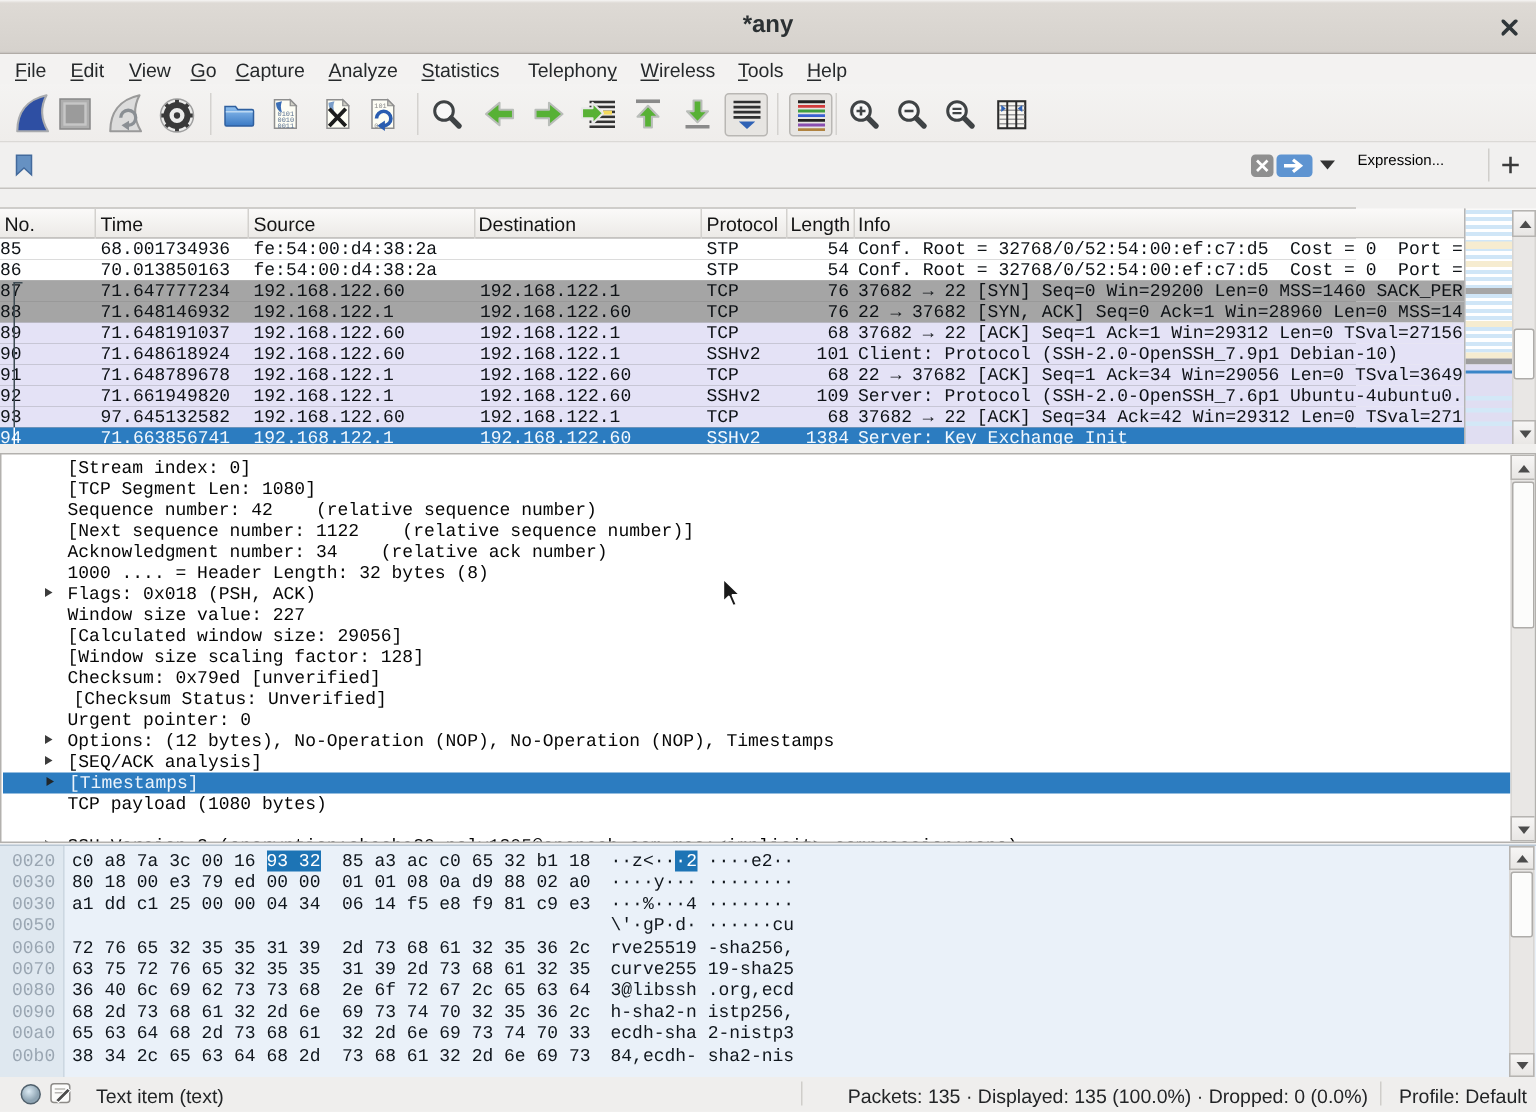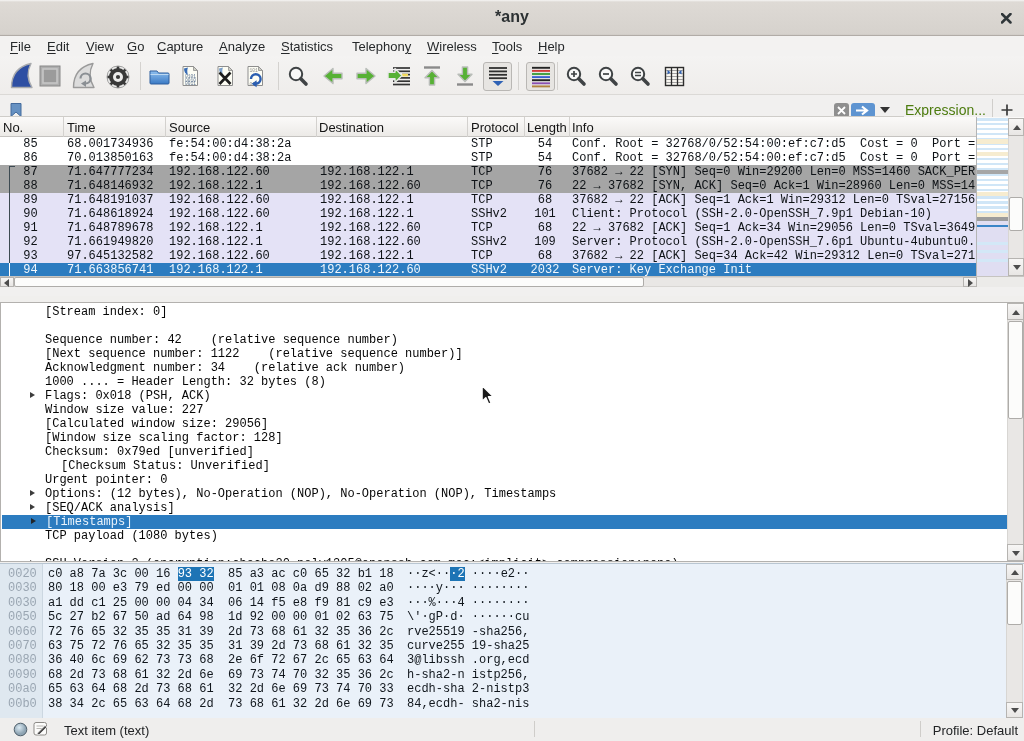--- a/index.html
+++ b/index.html
@@ -34,32 +34,32 @@
 #fwhite{position:absolute;right:0;top:0;width:60px;height:16px;background:#fdfdfc}
 
 .sbtn{position:absolute;background:linear-gradient(#f7f6f5,#e8e6e4);border:1px solid #b6b4b1}
 .sthumb{position:absolute;background:#fcfcfb;border:1px solid #aeaca9;border-radius:2px}
 .sgroove{position:absolute;background:#e9e7e5;border:1px solid #d8d6d3}
 .tri-u{width:0;height:0;border-left:4px solid transparent;border-right:4px solid transparent;border-bottom:5px solid #4c4c4c;position:absolute}
 .tri-d{width:0;height:0;border-left:4px solid transparent;border-right:4px solid transparent;border-top:5px solid #4c4c4c;position:absolute}
 .tri-l{width:0;height:0;border-top:4px solid transparent;border-bottom:4px solid transparent;border-right:5px solid #4c4c4c;position:absolute}
 .tri-r{width:0;height:0;border-top:4px solid transparent;border-bottom:4px solid transparent;border-left:5px solid #4c4c4c;position:absolute}
 
-#plist{position:absolute;left:0;top:116px;width:904px;height:170px;background:#737373;
+#plist{position:absolute;left:0;top:138px;width:904px;height:170px;background:#737373;
   border-top:1px solid #cfcdc9}
 #phead{position:absolute;left:0;top:0;width:1024px;height:20px;
   background:linear-gradient(#fbfaf9,#eceae7);border-bottom:1px solid #c5c3c0}
 #phead span{position:absolute;top:3px;font-size:13px;color:#141414;white-space:nowrap}
 #phead i{position:absolute;top:0;width:1px;height:20px;background:#d3d1ce}
 .prow{position:absolute;left:0;width:977px;height:14px;
   font-family:"Liberation Mono",monospace;font-size:12px;line-height:14px;color:#0e1216;white-space:pre}
 .prow span{position:absolute;top:0}
-.c-no{left:0;width:61px;text-align:center}
+.c-no{left:0;width:61px;text-align:left}
 .c-t{left:67px}.c-s{left:169px}.c-d{left:320px}.c-p{left:471px}
-.c-l{left:524px;width:42px;text-align:center}
+.c-l{left:524px;width:42px;text-align:right}
 .c-i{left:572px;width:404px;overflow:hidden}
 
 #dpane{position:absolute;left:0;top:302px;width:1024px;height:260px;background:#fff;
   border:1px solid #b3b1ae;overflow:hidden}
 .dline{position:absolute;left:0;width:1005px;height:14px;
   font-family:"Liberation Mono",monospace;font-size:12px;line-height:14px;color:#060606;white-space:pre}
 .dtxt{position:absolute;left:44px;top:0}
 .rtxt{position:absolute;left:24px;top:0}
 .dar{position:absolute;left:29px;top:3px;width:0;height:0;
   border-top:3.5px solid transparent;border-bottom:3.5px solid transparent;border-left:5px solid #3c3c3c}
@@ -264,21 +264,21 @@
   <svg width="15" height="15">
           <path d="M4,4 L11,11 M11,4 L4,11" stroke="#fff" stroke-width="1.8"></path>
         </svg>
  </div>
  <div class="abs" style="left:851px;top:8px;width:24px;height:15px;background:#5e94d1;border-radius:3px">
   <svg width="24" height="15">
           <path d="M5,7.5 h10 M11,3.5 L16,7.5 L11,11.5" stroke="#fff" stroke-width="2.2" fill="none"></path>
         </svg>
  </div>
  <div class="tri-d abs" style="left:880px;top:12px;border-left-width:5px;border-right-width:5px;border-top-width:6px;border-top-color:#333"></div>
- <span class="abs" style="left:905px;top:7px;font-size:14px;color:#4d7c0f">Expression...</span>
+ <span class="abs" style="left:905px;top:7px;font-size:10px;color:#000000">Expression...</span>
  <div class="abs" style="left:992px;top:4px;width:1px;height:22px;background:#d0cecb"></div>
  <svg class="abs" style="left:1001px;top:9px" width="12" height="12">
         <path d="M6,0.5 V11.5 M0.5,6 H11.5" stroke="#3a3a3a" stroke-width="1.7"></path>
       </svg>
 </div>
 
 <div id="plist">
  <div id="phead">
  <span style="left:3px">No.</span>
  <span style="left:67px">Time</span>
@@ -297,21 +297,21 @@
  </div>
  <div class="prow" style="top:20px;background:#ffffff;"><span class="c-no">85</span><span class="c-t">68.001734936</span><span class="c-s">fe:54:00:d4:38:2a</span><span class="c-d"></span><span class="c-p">STP</span><span class="c-l">54</span><span class="c-i">Conf. Root = 32768/0/52:54:00:ef:c7:d5  Cost = 0  Port = 0x8005</span></div>
  <div class="prow" style="top:34px;background:#ffffff;"><span class="c-no">86</span><span class="c-t">70.013850163</span><span class="c-s">fe:54:00:d4:38:2a</span><span class="c-d"></span><span class="c-p">STP</span><span class="c-l">54</span><span class="c-i">Conf. Root = 32768/0/52:54:00:ef:c7:d5  Cost = 0  Port = 0x8005</span></div>
  <div class="prow" style="top:48px;background:#a5a5a5;"><span class="c-no">87</span><span class="c-t">71.647777234</span><span class="c-s">192.168.122.60</span><span class="c-d">192.168.122.1</span><span class="c-p">TCP</span><span class="c-l">76</span><span class="c-i">37682 → 22 [SYN] Seq=0 Win=29200 Len=0 MSS=1460 SACK_PERM=1 TSval=2715645563 TSecr=0</span></div>
  <div class="prow" style="top:62px;background:#a5a5a5;"><span class="c-no">88</span><span class="c-t">71.648146932</span><span class="c-s">192.168.122.1</span><span class="c-d">192.168.122.60</span><span class="c-p">TCP</span><span class="c-l">76</span><span class="c-i">22 → 37682 [SYN, ACK] Seq=0 Ack=1 Win=28960 Len=0 MSS=1460 SACK_PERM=1 TSval=364954</span></div>
  <div class="prow" style="top:76px;background:#e4e2f6;"><span class="c-no">89</span><span class="c-t">71.648191037</span><span class="c-s">192.168.122.60</span><span class="c-d">192.168.122.1</span><span class="c-p">TCP</span><span class="c-l">68</span><span class="c-i">37682 → 22 [ACK] Seq=1 Ack=1 Win=29312 Len=0 TSval=2715664563 TSecr=3649545363</span></div>
  <div class="prow" style="top:90px;background:#e4e2f6;"><span class="c-no">90</span><span class="c-t">71.648618924</span><span class="c-s">192.168.122.60</span><span class="c-d">192.168.122.1</span><span class="c-p">SSHv2</span><span class="c-l">101</span><span class="c-i">Client: Protocol (SSH-2.0-OpenSSH_7.9p1 Debian-10)</span></div>
  <div class="prow" style="top:104px;background:#e4e2f6;"><span class="c-no">91</span><span class="c-t">71.648789678</span><span class="c-s">192.168.122.1</span><span class="c-d">192.168.122.60</span><span class="c-p">TCP</span><span class="c-l">68</span><span class="c-i">22 → 37682 [ACK] Seq=1 Ack=34 Win=29056 Len=0 TSval=3649545363 TSecr=2715664563</span></div>
  <div class="prow" style="top:118px;background:#e4e2f6;"><span class="c-no">92</span><span class="c-t">71.661949820</span><span class="c-s">192.168.122.1</span><span class="c-d">192.168.122.60</span><span class="c-p">SSHv2</span><span class="c-l">109</span><span class="c-i">Server: Protocol (SSH-2.0-OpenSSH_7.6p1 Ubuntu-4ubuntu0.3)</span></div>
  <div class="prow" style="top:132px;background:#e4e2f6;"><span class="c-no">93</span><span class="c-t">97.645132582</span><span class="c-s">192.168.122.60</span><span class="c-d">192.168.122.1</span><span class="c-p">TCP</span><span class="c-l">68</span><span class="c-i">37682 → 22 [ACK] Seq=34 Ack=42 Win=29312 Len=0 TSval=2715715463 TSecr=364954536</span></div>
- <div class="prow" style="top:146px;background:#2c7cc0;color:#f2f8fd;"><span class="c-no">94</span><span class="c-t">71.663856741</span><span class="c-s">192.168.122.1</span><span class="c-d">192.168.122.60</span><span class="c-p">SSHv2</span><span class="c-l">2032</span><span class="c-i">Server: Key Exchange Init</span></div>
+ <div class="prow" style="top:146px;background:#2c7cc0;color:#f2f8fd;"><span class="c-no">94</span><span class="c-t">71.663856741</span><span class="c-s">192.168.122.1</span><span class="c-d">192.168.122.60</span><span class="c-p">SSHv2</span><span class="c-l">1384</span><span class="c-i">Server: Key Exchange Init</span></div>
  <div class="abs" style="left:9px;top:49px;width:6px;height:1px;background:#3d4a52"></div>
  <div class="abs" style="left:9px;top:49px;width:1px;height:97px;background:#3d4a52"></div>
  <div class="abs" style="left:9px;top:146px;width:1px;height:14px;background:#ffffff"></div>
  <div class="abs" style="left:977px;top:1px;width:31px;height:158px;background:#fff">
         <div class="abs" style="left:0;top:0px;width:31px;height:52px;background:repeating-linear-gradient(180deg,#d0e6f7 0px,#d0e6f7 2.5px,#fff 2.5px,#fff 5px)"></div>
         <div class="abs" style="left:0;top:21px;width:31px;height:5px;background:#f6ecd0"></div>
         <div class="abs" style="left:0;top:34px;width:31px;height:4px;background:#f6ecd0"></div>
         <div class="abs" style="left:0;top:52px;width:31px;height:4px;background:#a6a6a6"></div>
         <div class="abs" style="left:0;top:56px;width:31px;height:18px;background:repeating-linear-gradient(180deg,#d0e6f7 0px,#d0e6f7 2.5px,#fff 2.5px,#fff 5px)"></div>
         <div class="abs" style="left:0;top:74px;width:31px;height:4px;background:#f6ecd0"></div>
@@ -341,30 +341,31 @@
  <div class="sthumb" style="left:14px;top:160px;width:630px;height:10px"></div>
  <div class="sbtn" style="left:963px;top:160px;width:14px;height:10px">
         <div class="tri-r" style="left:4px;top:1px"></div>
       </div>
  <div class="abs" style="left:977px;top:160px;width:47px;height:10px;background:#ecebe9"></div>
 </div>
 <div class="abs" style="left:0;top:296px;width:1024px;height:6px;background:#f0efed"></div>
 
 <div id="dpane">
  <div class="dline" style="top:2px;left:0px"><div class="dtxt">[Stream index: 0]</div></div>
+ <div class="dline" style="top:16px;left:0px"><div class="dtxt">[TCP Segment Len: 1080]</div></div>
  <div class="dline" style="top:30px;left:0px"><div class="dtxt">Sequence number: 42    (relative sequence number)</div></div>
  <div class="dline" style="top:44px;left:0px"><div class="dtxt">[Next sequence number: 1122    (relative sequence number)]</div></div>
  <div class="dline" style="top:58px;left:0px"><div class="dtxt">Acknowledgment number: 34    (relative ack number)</div></div>
  <div class="dline" style="top:72px;left:0px"><div class="dtxt">1000 .... = Header Length: 32 bytes (8)</div></div>
  <div class="dline" style="top:86px;left:0px"><div class="dar"></div><div class="dtxt">Flags: 0x018 (PSH, ACK)</div></div>
  <div class="dline" style="top:100px;left:0px"><div class="dtxt">Window size value: 227</div></div>
  <div class="dline" style="top:114px;left:0px"><div class="dtxt">[Calculated window size: 29056]</div></div>
  <div class="dline" style="top:128px;left:0px"><div class="dtxt">[Window size scaling factor: 128]</div></div>
  <div class="dline" style="top:142px;left:0px"><div class="dtxt">Checksum: 0x79ed [unverified]</div></div>
- <div class="dline" style="top:156px;left:16px"><div class="dtxt">[Checksum Status: Unverified]</div></div>
+ <div class="dline" style="top:156px;left:4px"><div class="dtxt">[Checksum Status: Unverified]</div></div>
  <div class="dline" style="top:170px;left:0px"><div class="dtxt">Urgent pointer: 0</div></div>
  <div class="dline" style="top:184px;left:0px"><div class="dar"></div><div class="dtxt">Options: (12 bytes), No-Operation (NOP), No-Operation (NOP), Timestamps</div></div>
  <div class="dline" style="top:212px;left:1px;background:#2c7cc0"><div class="dar" style="border-left-color:#20262b"></div><div class="dtxt" style="color:#eaf3fb">[Timestamps]</div></div>
  <div class="dline" style="top:198px;left:0px"><div class="dar"></div><div class="dtxt">[SEQ/ACK analysis]</div></div>
  <div class="dline" style="top:226px;left:0px"><div class="dtxt">TCP payload (1080 bytes)</div></div>
  <div class="dline" style="top:254px;left:0px"><div class="dar"></div><div class="dtxt">SSH Version 2 (encryption:chacha20-poly1305@openssh.com mac:&lt;implicit&gt; compression:none)</div></div>
  <div class="sgroove" style="left:1006px;top:0px;width:17px;height:258px"></div>
  <div class="sbtn" style="left:1006px;top:0px;width:17px;height:17px">
         <div class="tri-u" style="left:4px;top:5.5px"></div>
       </div>
@@ -379,21 +380,20 @@
  <div class="hrow hoff" style="top:3px">0020</div>
       <div class="hrow hhex" style="top:3px">c0 a8 7a 3c 00 16 <span class="hsel">93 32</span>  85 a3 ac c0 65 32 b1 18</div>
       <div class="hrow hasc" style="top:3px">··z&lt;··<span class="hsel">·2</span> ····e2··</div>
  <div class="hrow hoff" style="top:17px">0030</div>
       <div class="hrow hhex" style="top:17px">80 18 00 e3 79 ed 00 00  01 01 08 0a d9 88 02 a0</div>
       <div class="hrow hasc" style="top:17px">····y··· ········</div>
  <div class="hrow hoff" style="top:32px">0030</div>
       <div class="hrow hhex" style="top:32px">a1 dd c1 25 00 00 04 34  06 14 f5 e8 f9 81 c9 e3</div>
       <div class="hrow hasc" style="top:32px">···%···4 ········</div>
  <div class="hrow hoff" style="top:46px">0050</div>
-      <div class="hrow hhex" style="top:46px">5c 27 b2 67 50 ad 64 98  1d 92 00 00 01 02 63 75</div>
       <div class="hrow hasc" style="top:46px">\'·gP·d· ······cu</div>
  <div class="hrow hoff" style="top:61px">0060</div>
       <div class="hrow hhex" style="top:61px">72 76 65 32 35 35 31 39  2d 73 68 61 32 35 36 2c</div>
       <div class="hrow hasc" style="top:61px">rve25519 -sha256,</div>
  <div class="hrow hoff" style="top:75px">0070</div>
       <div class="hrow hhex" style="top:75px">63 75 72 76 65 32 35 35  31 39 2d 73 68 61 32 35</div>
       <div class="hrow hasc" style="top:75px">curve255 19-sha25</div>
  <div class="hrow hoff" style="top:89px">0080</div>
       <div class="hrow hhex" style="top:89px">36 40 6c 69 62 73 73 68  2e 6f 72 67 2c 65 63 64</div>
       <div class="hrow hasc" style="top:89px">3@libssh .org,ecd</div>
@@ -412,20 +412,21 @@
       </div>
  <div class="sthumb" style="left:1007px;top:17px;width:15px;height:44px"></div>
  <div class="sbtn" style="left:1006px;top:138px;width:17px;height:16px">
         <div class="tri-d" style="left:4px;top:5px"></div>
       </div>
 </div>
 
 <div id="sbar">
  <span class="st" style="left:64px">Text item (text)</span>
  <div class="ssep" style="left:534px"></div>
+ <span class="st" style="right:112px">Packets: 135 · Displayed: 135 (100.0%) · Dropped: 0 (0.0%)</span>
  <div class="ssep" style="left:920px"></div>
  <span class="st" style="right:6px">Profile: Default</span>
  <svg class="abs" style="left:13px;top:4px" width="15" height="15">
   <defs>
           <radialGradient id="sg" cx="40%" cy="35%">
             <stop offset="0%" stop-color="#dcebf4"></stop>
             <stop offset="100%" stop-color="#8ea4b3"></stop>
           </radialGradient>
         </defs>
   <circle cx="7.5" cy="7.5" r="6.3" fill="url(#sg)" stroke="#50606c" stroke-width="1"></circle>

